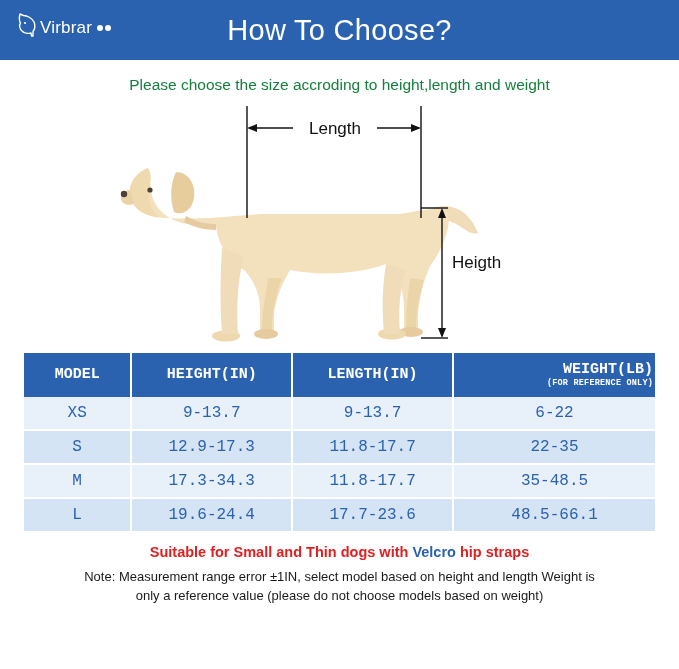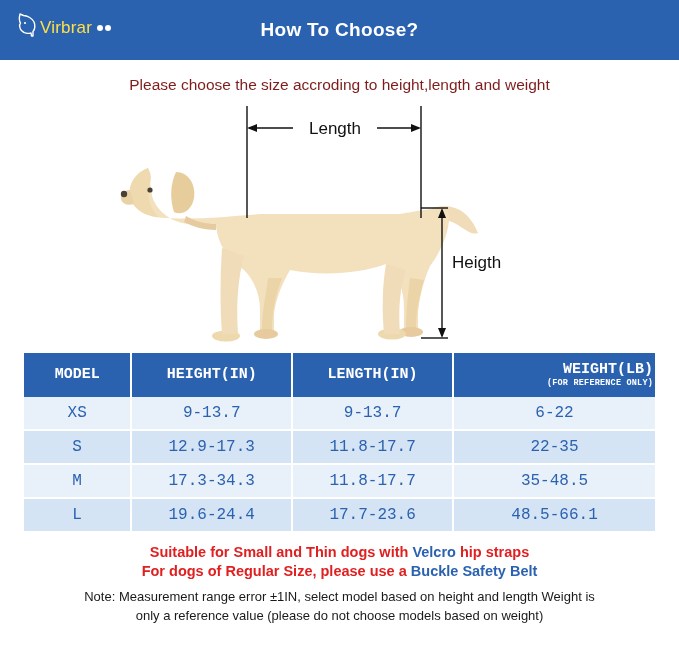--- a/index.html
+++ b/index.html
@@ -41,46 +41,46 @@
     width: 22px;
     height: 26px;
     margin-right: 2px;
     display: block;
   }
   .brand-name {
     font-size: 17px;
     font-weight: 400;
     letter-spacing: 0.2px;
     line-height: 20px;
-    color: #fde047;
+    color: #ffffff;
   }
   .brand-dots {
     display: inline-block;
     margin-left: 3px;
     margin-bottom: 3px;
   }
   .brand-dots i {
     display: inline-block;
     width: 6px;
     height: 6px;
     border-radius: 50%;
     background: #ffffff;
     margin-left: 2px;
   }
   .header-title {
     color: #ffffff;
-    font-size: 19px;
-    font-weight: bold;
+    font-size: 29px;
+    font-weight: normal;
     letter-spacing: 0.3px;
   }
 
   
   .subtitle {
     text-align: center;
-    color: #7f1d1d;
+    color: #15803d;
     font-size: 15.5px;
     padding-top: 16px;
     padding-bottom: 4px;
   }
 
   
   .illustration {
     position: relative;
     width: 546px;
     height: 255px;
@@ -296,20 +296,17 @@
           <td>48.5-66.1</td>
         </tr>
       </tbody>
     </table>
   </div>
 
   <div class="notes">
     <div class="note-red">
       <span>Suitable for Small and Thin dogs with </span><span class="blue-strong">Velcro</span><span> hip straps</span>
     </div>
-    <div class="note-red">
-      <span>For dogs of Regular Size, please use a </span><span class="blue-strong">Buckle Safety Belt</span>
-    </div>
     <div class="note-plain">Note: Measurement range error ±1IN, select model based on height and length Weight is</div>
     <div class="note-plain" style="margin-top:0">only a reference value (please do not choose models based on weight)</div>
   </div>
 
 </div>
 
 </body></html>

